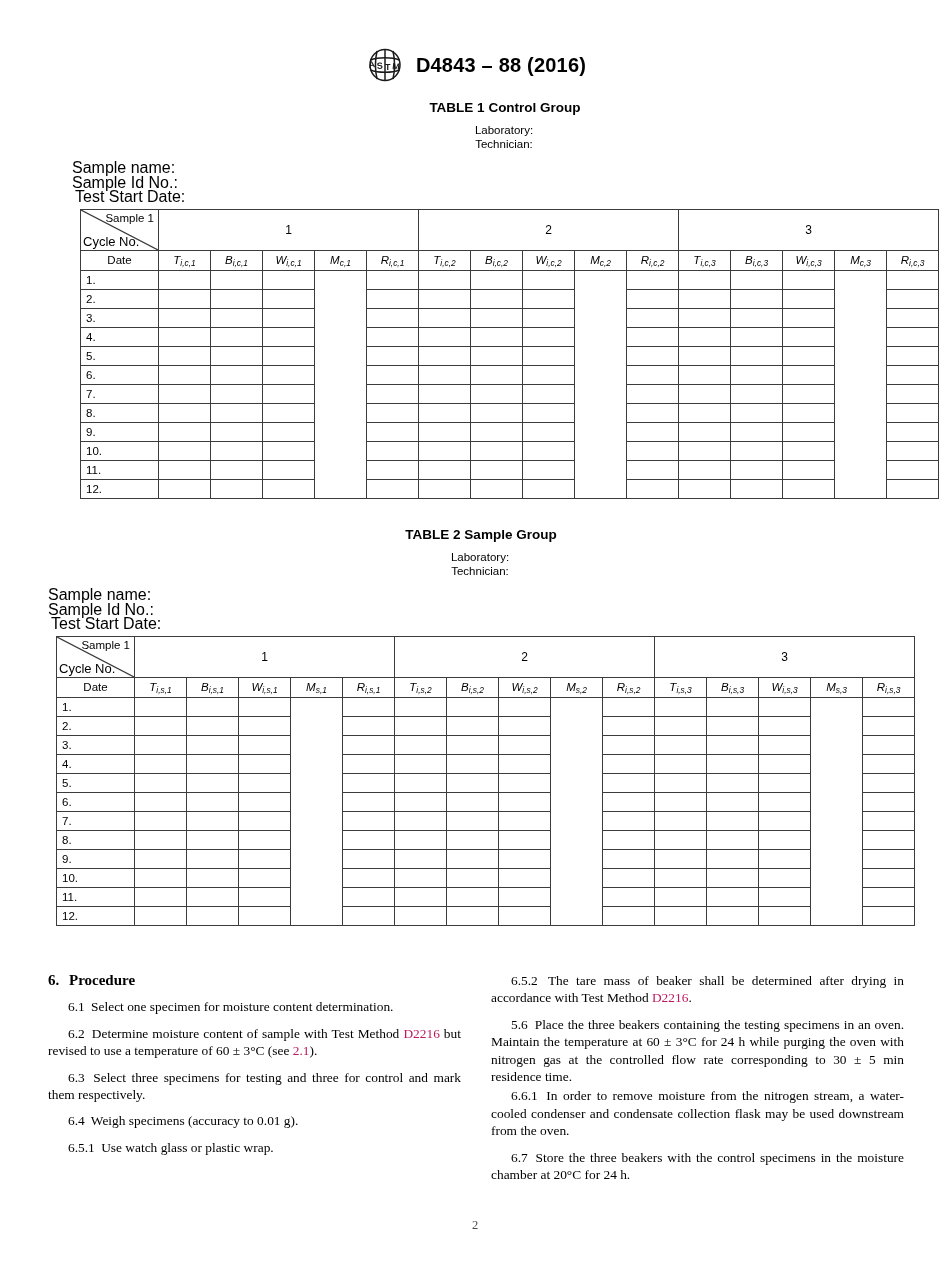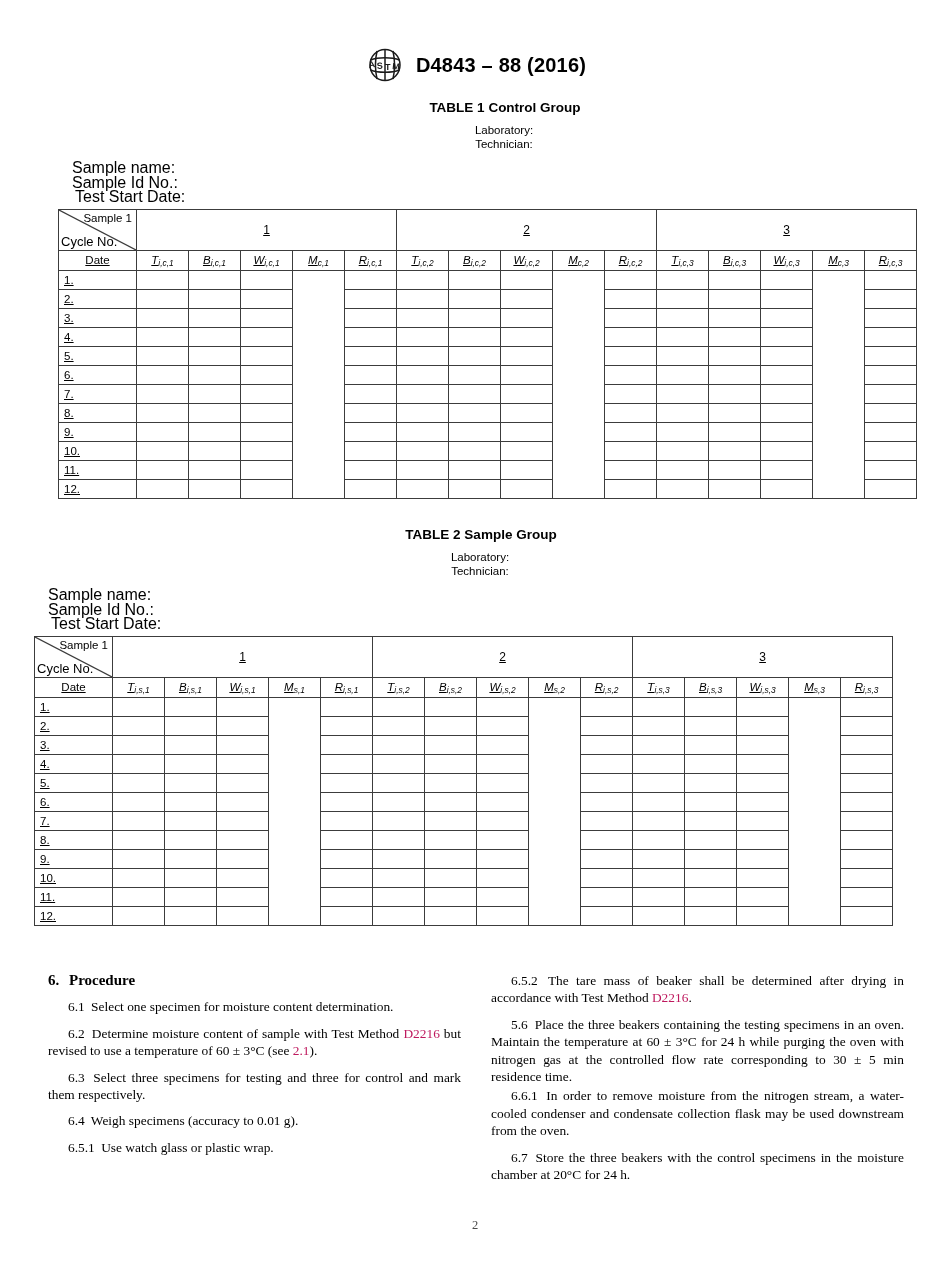--- a/index.html
+++ b/index.html
@@ -66,26 +66,25 @@
     margin-top: 10px;
     margin-left: 48px;
     font-size: 16px;
     line-height: 14.5px;
   }
   .sample-meta div:last-child { padding-left: 3px; }
 
   
   .grid {
     margin-top: 4px;
-    margin-left: 34px;
+    margin-left: 56px;
     border-collapse: collapse;
     table-layout: fixed;
     width: 845px;
     background: #7f1d1d;
-    text-decoration: underline;
   }
   .grid th, .grid td {
     border: 1px solid #3c3c3c;
     height: 18px;
     padding: 0;
     font-weight: normal;
     font-size: 11.5px;
     text-align: center;
     vertical-align: middle;
     background: #ffffff;

